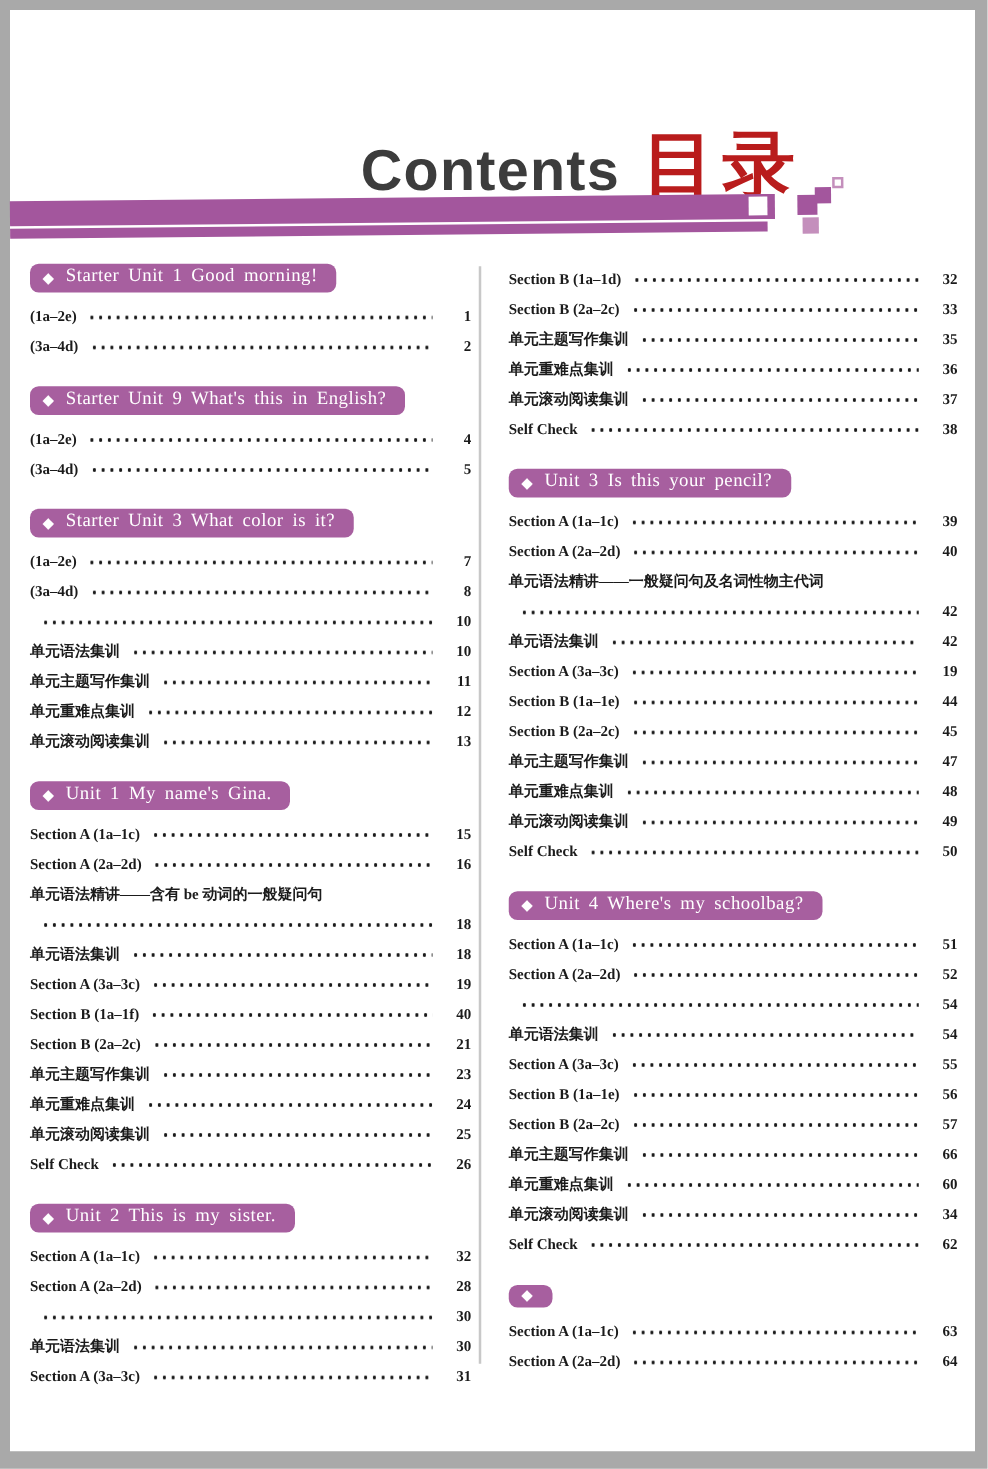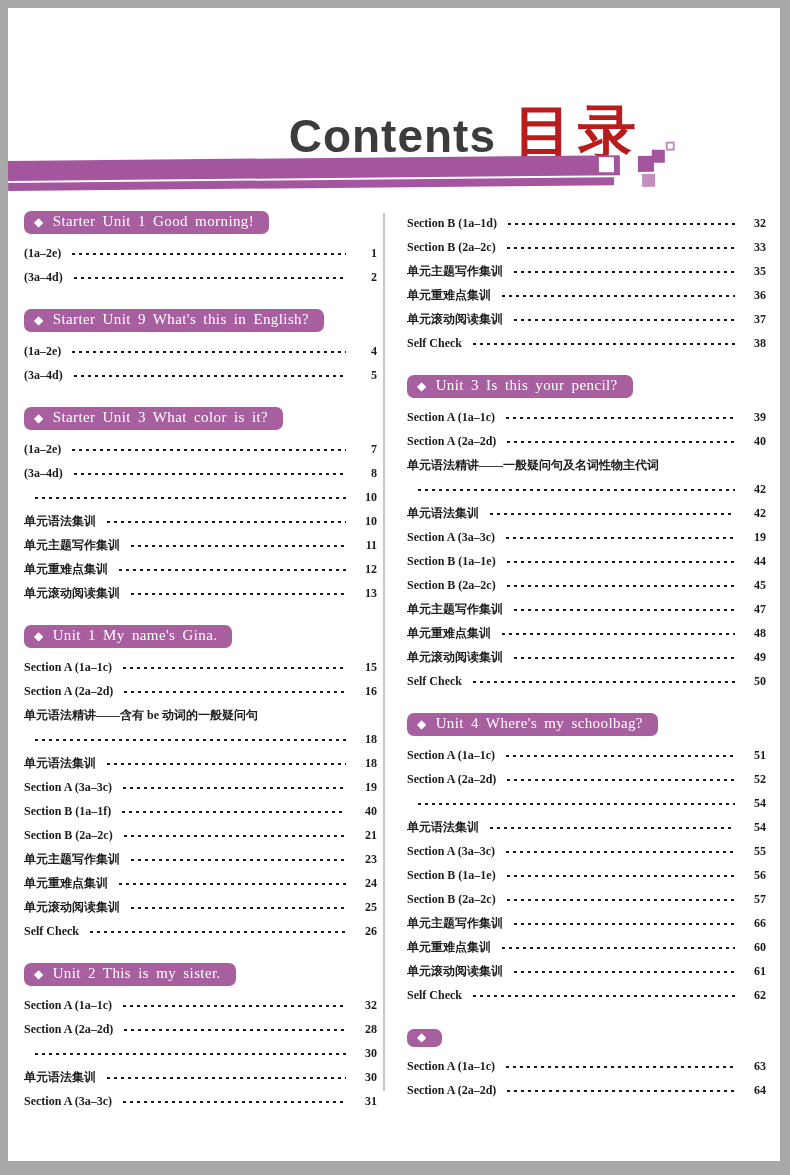--- a/index.html
+++ b/index.html
@@ -362,21 +362,21 @@
             <span class="lab">单元主题写作集训</span>
             <span class="dots"></span>
             <span class="pg">66</span>
           </div><div class="entry">
             <span class="lab">单元重难点集训</span>
             <span class="dots"></span>
             <span class="pg">60</span>
           </div><div class="entry">
             <span class="lab">单元滚动阅读集训</span>
             <span class="dots"></span>
-            <span class="pg">61</span>
+            <span class="pg">34</span>
           </div><div class="entry">
             <span class="lab">Self Check</span>
             <span class="dots"></span>
             <span class="pg">62</span>
           </div></div>
         <div class="block"><div class="pill">
             <span class="diamond">◆</span>
           </div><div class="entry">
             <span class="lab">Section A (1a–1c)</span>
             <span class="dots"></span>

